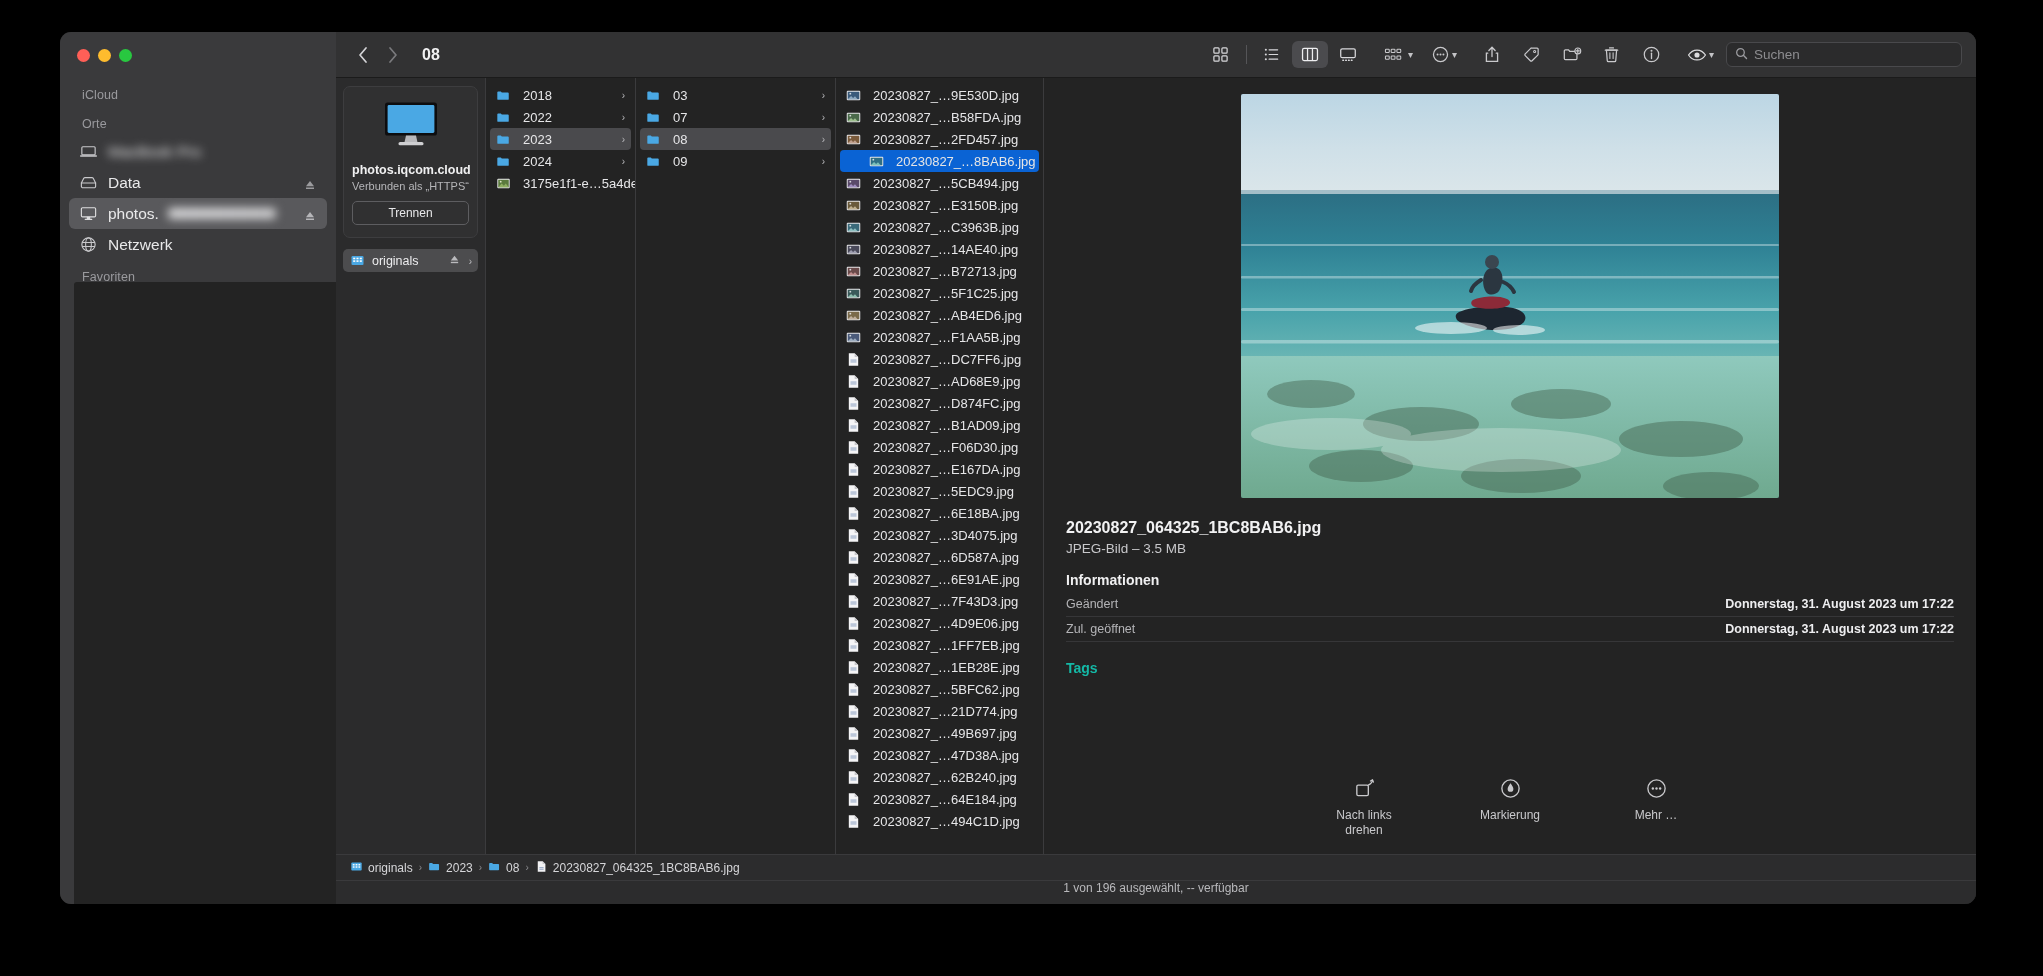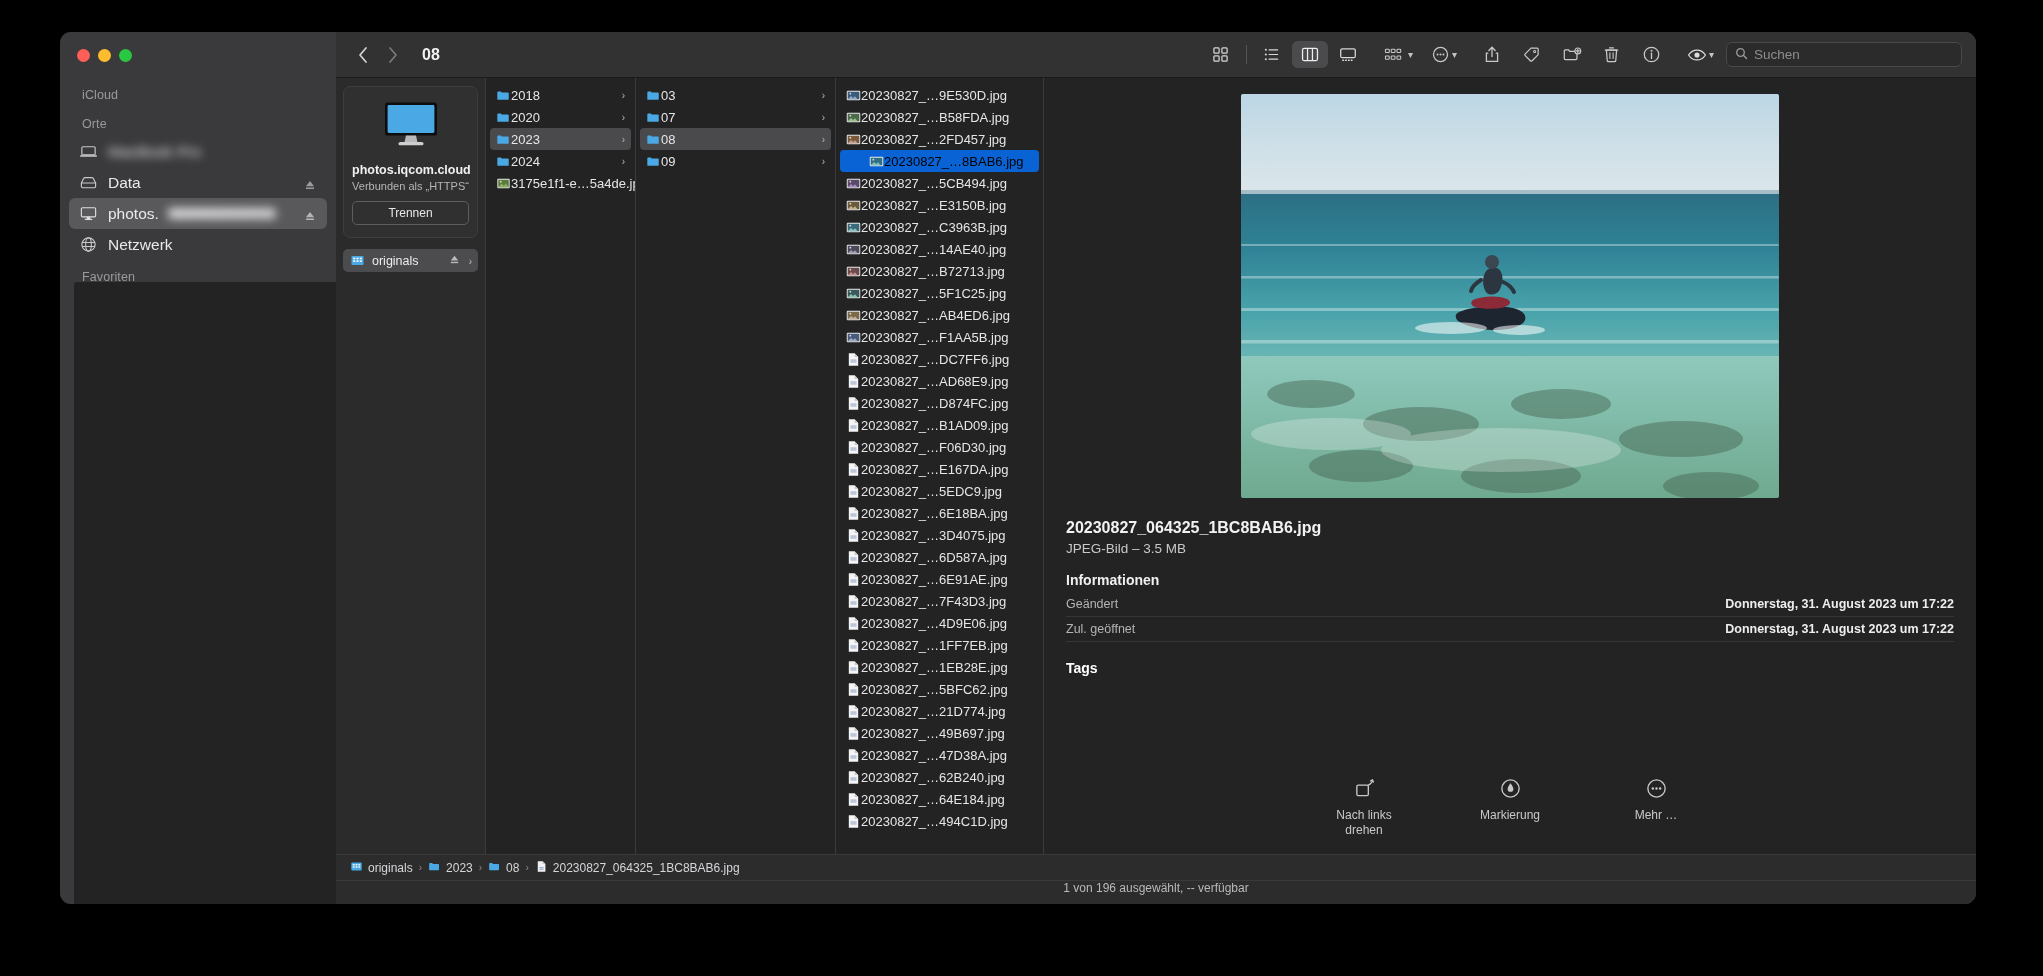--- a/index.html
+++ b/index.html
@@ -239,28 +239,28 @@
   .listcol { padding: 6px 0 0 0; background: #232323; }
   #col-years { width: 150px; }
   #col-months { width: 200px; }
   #col-files { width: 208px; }
   .row {
     display: flex; align-items: center;
     height: 22px;
     margin: 0 4px;
     padding: 0 6px;
     border-radius: 4px;
-    gap: 0;
+    gap: 12px;
     color: #e6e6e8;
     font-size: 13px;
     position: relative;
     white-space: nowrap;
   }
   .row.sel-gray { background: #4a4a4d; }
-  .row.sel-blue { background: #0a63d4; color: #000000; padding-left: 29px; }
+  .row.sel-blue { background: #0a63d4; color: #e5e5e5; padding-left: 29px; }
   .row .disclosure {
     position: absolute; right: 6px; top: 50%;
     transform: translateY(-50%);
     color: #b8b8bb; font-size: 10px;
   }
   .ico { width: 15px; height: 15px; flex: 0 0 15px; display: flex; align-items: center; justify-content: center; }
 
   
   #col-preview {
     flex: 1 1 auto;
@@ -292,21 +292,21 @@
   .info-row {
     display: flex; justify-content: space-between; align-items: center;
     font-size: 12.5px;
     padding: 5px 0 5px;
     border-bottom: 1px solid #363638;
   }
   .info-row:last-of-type { border-bottom: none; }
   .info-key { color: #b4b4b7; }
   .info-val { color: #eeeef0; font-weight: bold; }
   .tags-head {
-    font-size: 14px; font-weight: bold; color: #ffffff; margin-top: 18px;
+    font-size: 14px; font-weight: bold; color: #14b8a6; margin-top: 18px;
   }
   .tags-placeholder { font-size: 12.5px; color: #7e7e82; margin-top: 5px; }
   #quick-actions {
     margin-top: auto;
     display: flex;
     justify-content: center;
     gap: 56px;
     padding-bottom: 16px;
   }
   .qa {
@@ -764,21 +764,21 @@
           </span>
           <span>2018</span>
           <span class="disclosure">›</span>
         </div>
         <div class="row">
           <span class="ico">
             <svg width="15" height="15" viewBox="0 0 16 16">
                 <path d="M1.4 4.6a1 1 0 0 1 1-1h2.7l1.1 1.2h6.4a1 1 0 0 1 1 1v5.8a1 1 0 0 1-1 1H2.4a1 1 0 0 1-1-1z" fill="#4aa8e4"></path>
               </svg>
           </span>
-          <span>2020</span>
+          <span>2022</span>
           <span class="disclosure">›</span>
         </div>
         <div class="row sel-gray">
           <span class="ico">
             <svg width="15" height="15" viewBox="0 0 16 16">
                 <path d="M1.4 4.6a1 1 0 0 1 1-1h2.7l1.1 1.2h6.4a1 1 0 0 1 1 1v5.8a1 1 0 0 1-1 1H2.4a1 1 0 0 1-1-1z" fill="#4aa8e4"></path>
               </svg>
           </span>
           <span>2023</span>
           <span class="disclosure">›</span>

